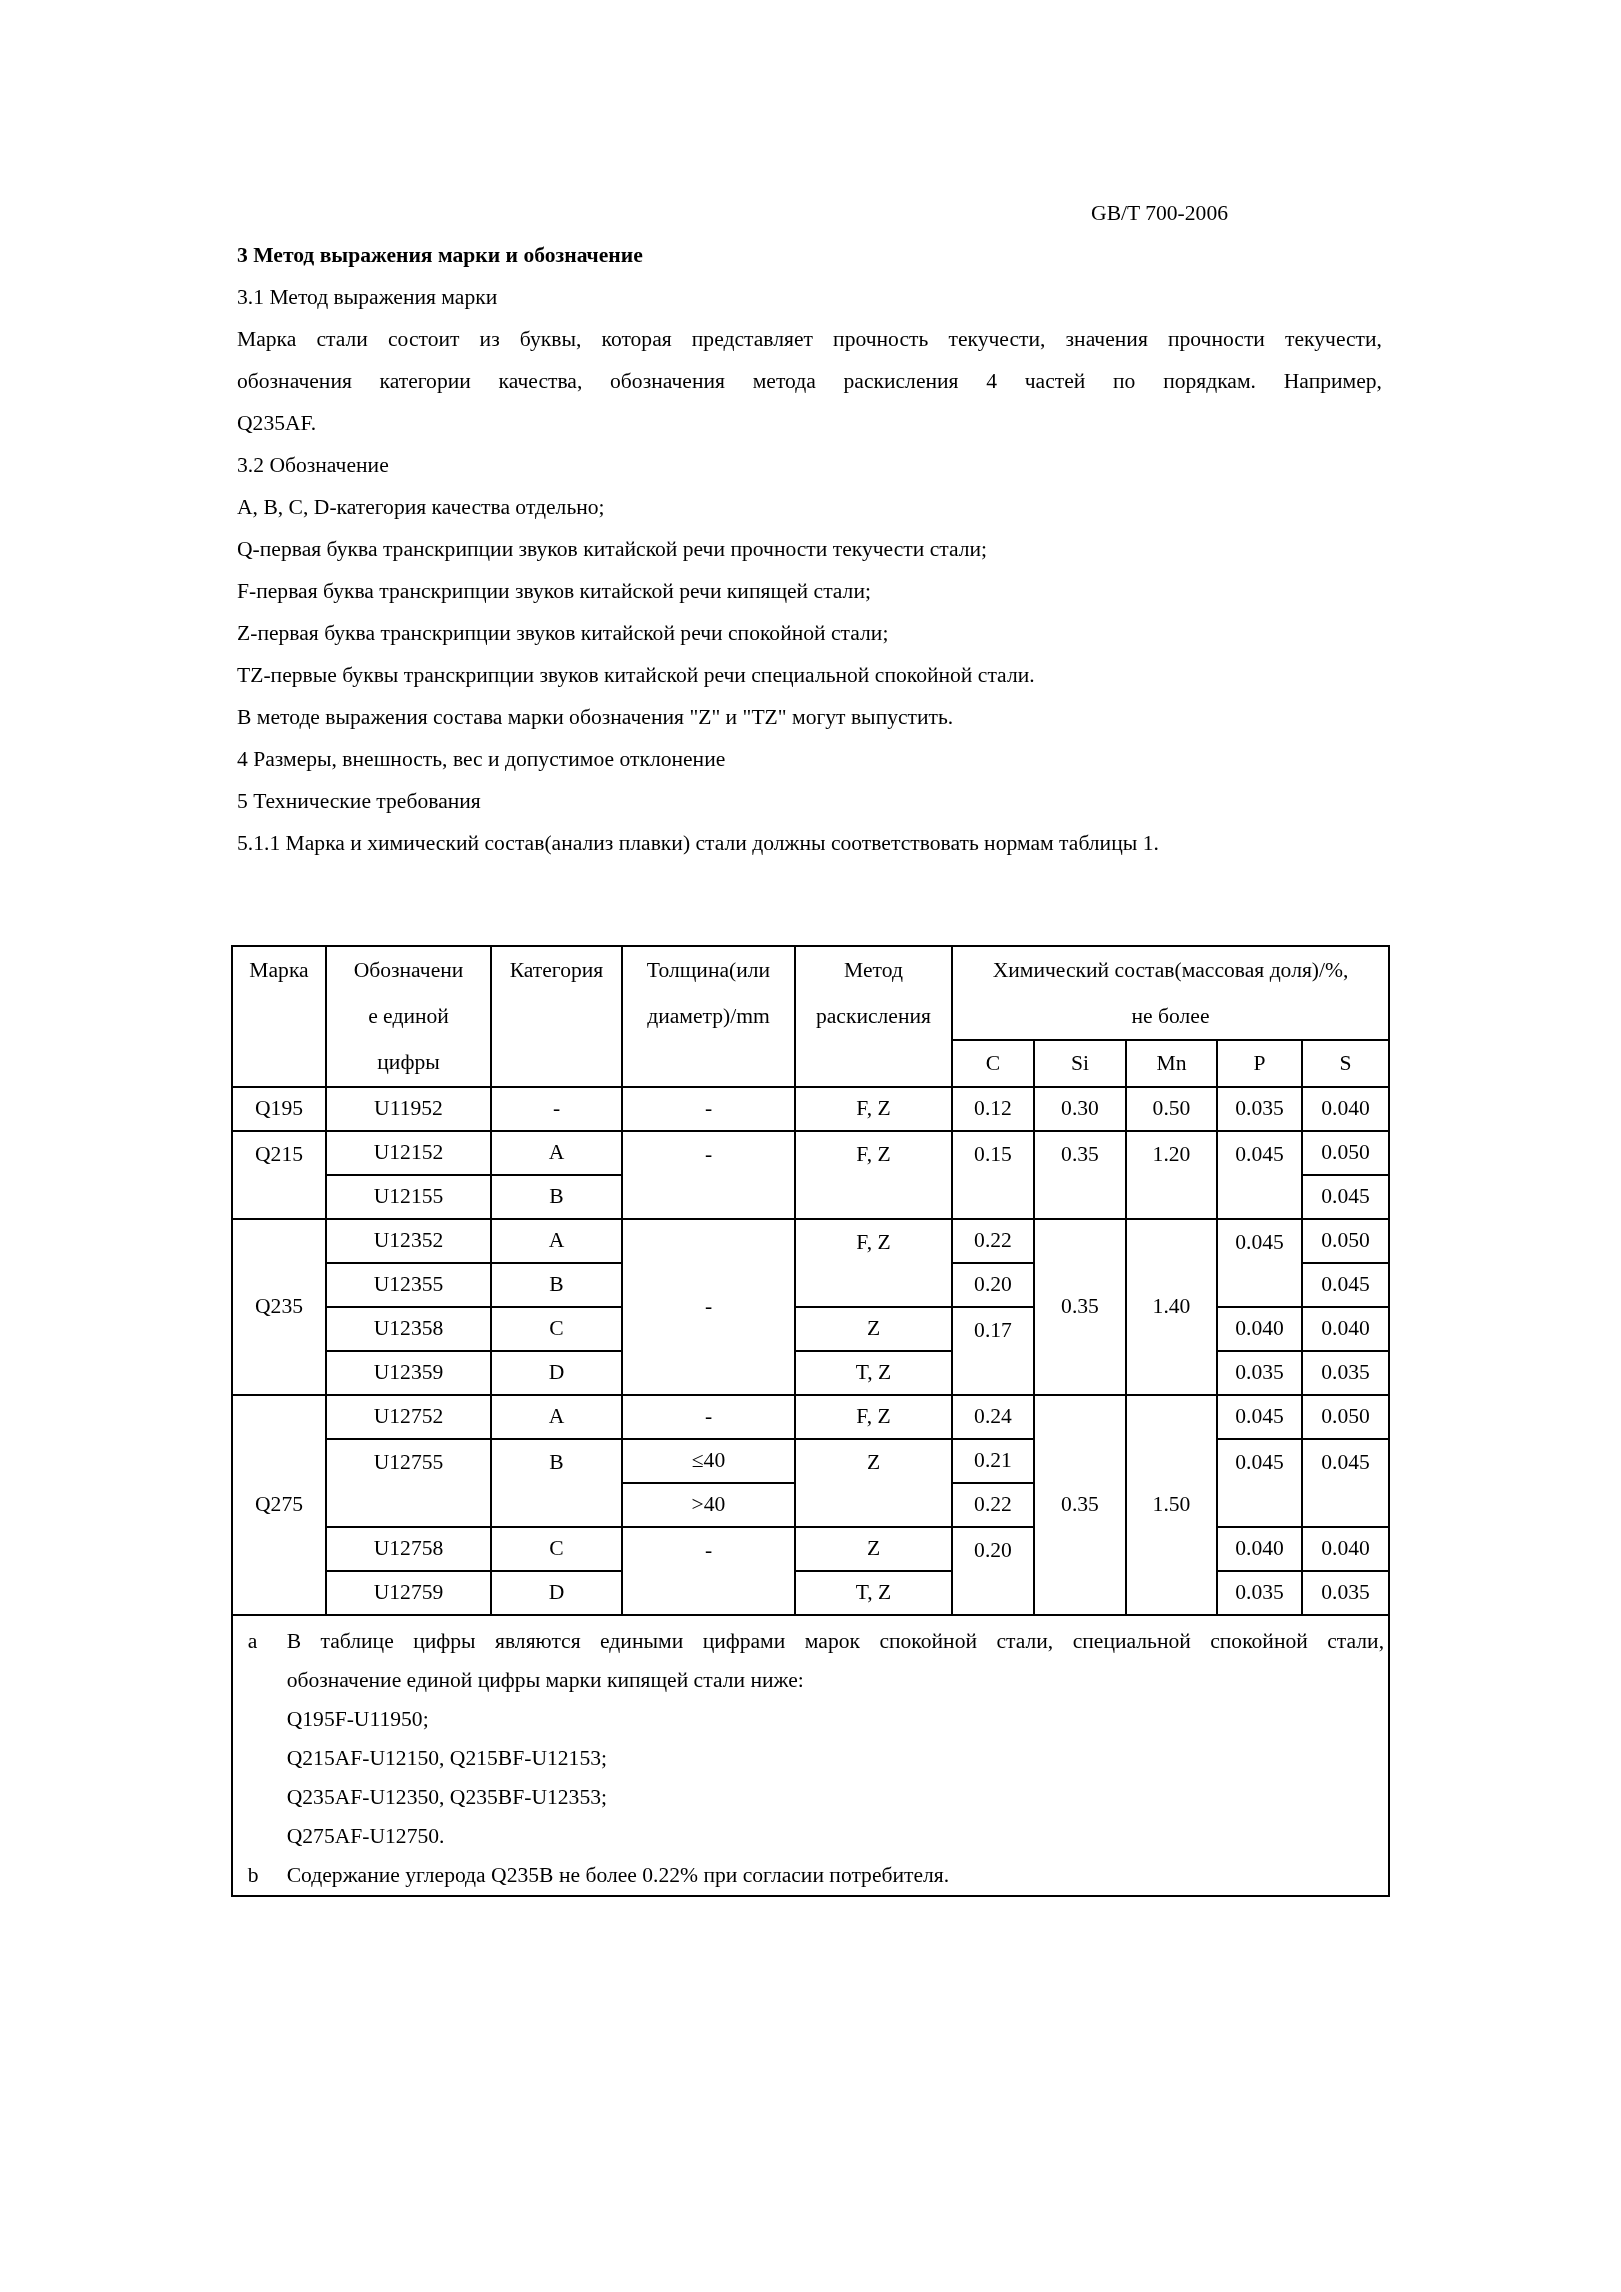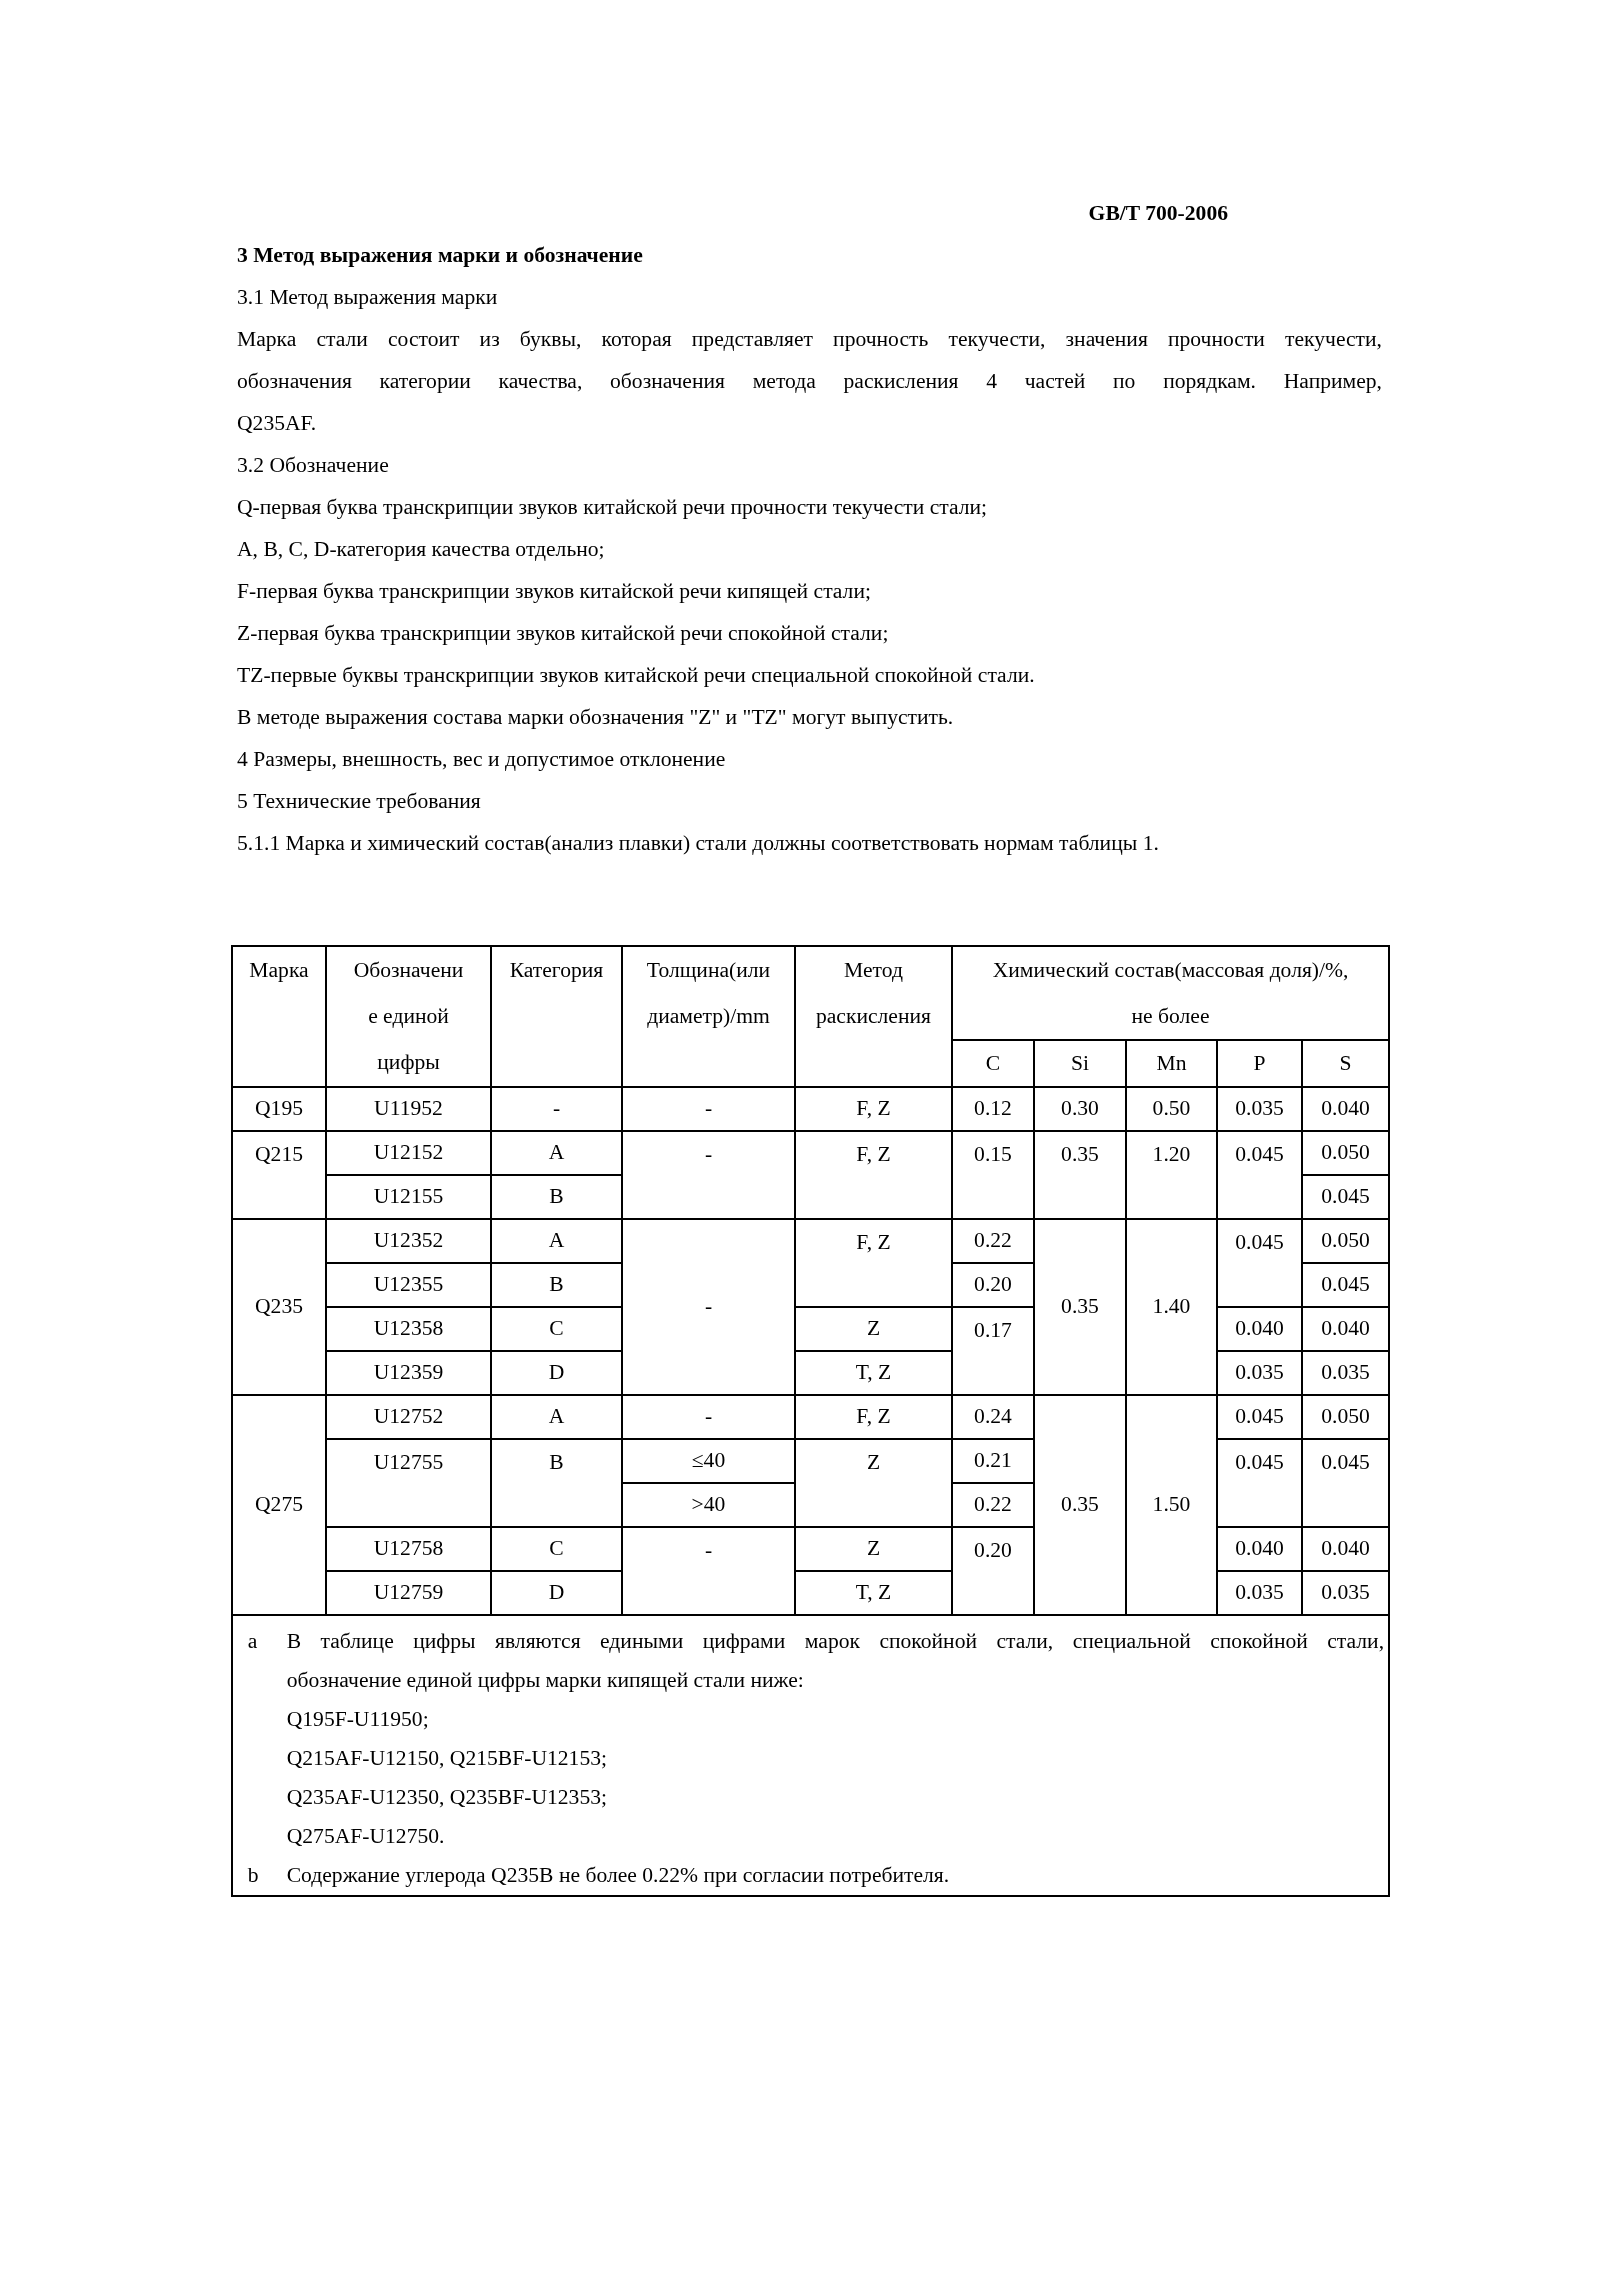--- a/index.html
+++ b/index.html
@@ -5,21 +5,21 @@
   html,body { margin:0; padding:0; background:#e8e8e8; }
   .page {
     position:relative; width:1621px; height:2293px; background:#ffffff;
     font-family:"Liberation Serif","DejaVu Serif",serif; color:#000;
     overflow:hidden; margin:0 auto;
   }
   .textcol { position:absolute; left:237px; top:192px; width:1145px; }
   .tl { height:42px; line-height:42px; font-size:21.6px; }
   .tl.just { text-align:justify; text-align-last:justify; }
   .tl.bold { font-weight:bold; }
-  .tl.gbt { text-align:right; padding-right:154px; font-weight:bold; }
+  .tl.gbt { text-align:right; padding-right:154px; font-weight:normal; }
 
   table.t1 {
     position:absolute; left:231px; top:945px;
     border-collapse:collapse; table-layout:fixed; width:1158px;
   }
   .t1 td {
     border:2px solid #000; text-align:center; vertical-align:middle;
     font-size:21.6px; line-height:25.5px; padding:0; overflow:hidden;
   }
   .t1 td.hd { vertical-align:top; }
@@ -46,22 +46,22 @@
 <div class="page">
 
   <div class="textcol">
     <div class="tl gbt">GB/T 700-2006</div>
     <div class="tl bold">3 Метод выражения марки и обозначение</div>
     <div class="tl">3.1 Метод выражения марки</div>
     <div class="tl just">Марка стали состоит из буквы, которая представляет прочность текучести, значения прочности текучести,</div>
     <div class="tl just">обозначения категории качества, обозначения метода раскисления 4 частей по порядкам. Например,</div>
     <div class="tl">Q235AF.</div>
     <div class="tl">3.2 Обозначение</div>
+    <div class="tl">A, B, C, D-категория качества отдельно;</div>
     <div class="tl">Q-первая буква транскрипции звуков китайской речи прочности текучести стали;</div>
-    <div class="tl">A, B, C, D-категория качества отдельно;</div>
     <div class="tl">F-первая буква транскрипции звуков китайской речи кипящей стали;</div>
     <div class="tl">Z-первая буква транскрипции звуков китайской речи спокойной стали;</div>
     <div class="tl">TZ-первые буквы транскрипции звуков китайской речи специальной спокойной стали.</div>
     <div class="tl">В методе выражения состава марки обозначения "Z" и "TZ" могут выпустить.</div>
     <div class="tl">4 Размеры, внешность, вес и допустимое отклонение</div>
     <div class="tl">5 Технические требования</div>
     <div class="tl">5.1.1 Марка и химический состав(анализ плавки) стали должны соответствовать нормам таблицы 1.</div>
   </div>
 
   <table class="t1">

